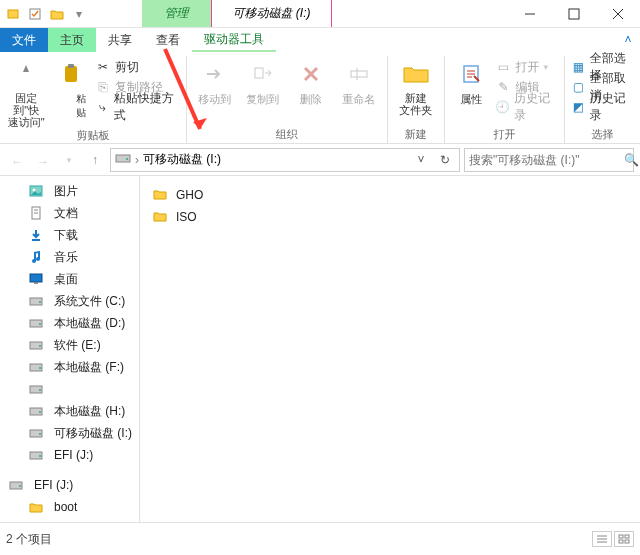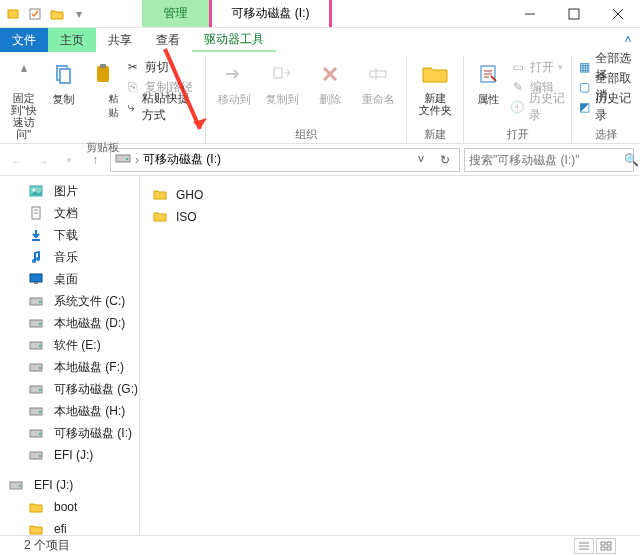--- a/index.html
+++ b/index.html
@@ -1,21 +1,21 @@
 <!DOCTYPE html>
 <html><head>
 <meta charset="utf-8">
 <style>
   * { box-sizing: border-box; margin: 0; padding: 0; font-family: "Microsoft YaHei", "Segoe UI", sans-serif; font-size: 12px; }
   body { width: 640px; height: 555px; background: #fff; display: flex; flex-direction: column; overflow: hidden; }
   .titlebar { height: 28px; display: flex; align-items: stretch; border-bottom: 1px solid #e5e5e5; position: relative; }
   .qat { display: flex; align-items: center; gap: 4px; padding: 0 4px; background:#fff;}
   .qat .ic { width: 18px; height: 18px; display: flex; align-items: center; justify-content: center; }
   .title-tabs { display: flex; align-items: stretch; margin-left: 50px; }
-  .title-tab { min-width: 70px; display:flex;align-items:center;justify-content:center; border-right:3px solid #ec4899; }
+  .title-tab { min-width: 70px; display:flex;align-items:center;justify-content:center; border-right:1px solid #ec4899;font-style:italic; }
   .title-tab.mgmt { background: #a7ebb1; color:#117a2d; font-weight:400; }
   .win-controls { margin-left: auto; display: flex; }
   .win-btn { width: 44px; display: flex; align-items: center; justify-content: center; }
   .win-btn svg { stroke: #333; }
   .tabs { height: 24px; display: flex; align-items: stretch; background: #fff; }
   .tab { padding: 8px 12px; display: flex; align-items: center; color:#333; }
   .tab.file { background: #1979ca; color: #fff; }
   .tab.ctx { color:#117a2d; border-bottom:2px solid #a7ebb1;}
   .tab-help { margin-left: auto; width: 24px; display:flex;align-items:center;justify-content:center; color:#1979ca;}
   .ribbon { height: 92px; display: flex; border-bottom: 1px solid #e1e1e1; background:#fff; padding-top:4px; position:relative;}
@@ -38,21 +38,21 @@
   .searchbox { width:170px; height:24px; border:1px solid #ccc; display:flex; align-items:center; padding:0 4px; color:#888;}
   .searchbox input { border:0; flex:1; font-size:12px; color:#888; outline:none; background:transparent;}
   .main { flex:1; display:flex; min-height:0;}
   .tree { width:140px; border-right:1px solid #e1e1e1; overflow-y:auto; padding:4px 0;}
   .tnode { display:flex; align-items:center; gap:10px; height:22px; padding-left:16px; color:#222;}
   .tnode .tic { width:16px;height:16px; display:inline-flex;align-items:center;justify-content:center;}
   .tnode.indent { padding-left:28px; }
   .tnode.hdr { font-weight:400; color:#222; padding-left:8px;}
   .content { flex:1; overflow:auto; padding:8px 12px; position:relative;}
   .fitem { display:flex; align-items:center; gap:8px; height:22px; color:#222;}
-  .statusbar { height:20px; border-top:1px solid #e1e1e1; display:flex; align-items:center; padding:0 24px; color:#444; font-size:11px; justify-content:space-between;}
+  .statusbar { height:33px; border-top:1px solid #e1e1e1; display:flex; align-items:center; padding:0 6px; color:#444; font-size:11px; justify-content:space-between;}
   .view-toggles { display:flex; gap:2px;}
   .view-toggles .vt { width:20px;height:16px;border:1px solid #ccc; display:flex;align-items:center;justify-content:center;}
   .folder-ic svg { fill:#ffcf4b; stroke:#d9a400;}
   .drive-ic svg { fill:#555; }
 </style>
 </head>
 <body>
 
 <div class="titlebar">
   <div class="qat">
@@ -116,29 +116,20 @@
   <div class="group">
     <div class="group-body">
       <div class="bigbtn">
         <span class="glyph">
             <svg width="24" height="24">
               <path d="M12 3 L15 10 L12 10 L12 20 L12 10 L9 10 Z" fill="#888"></path>
             </svg>
           </span>
         <span style="white-space:pre-line;font-size:11px;line-height:12px;">固定到"快
 速访问"</span>
-      </div>
-      <div class="bigbtn">
-        <span class="glyph">
-            <svg width="24" height="24">
-              <rect x="6" y="4" width="10" height="14" fill="none" stroke="#6fa8dc" stroke-width="2"></rect>
-              <rect x="9" y="7" width="10" height="14" fill="#fff" stroke="#6fa8dc" stroke-width="2"></rect>
-            </svg>
-          </span>
-        <span style="font-size:11px;">复制</span>
       </div>
       <div class="bigbtn">
         <span class="glyph">
             <svg width="24" height="24">
               <rect x="6" y="4" width="12" height="16" fill="#d9a400" rx="2"></rect>
               <rect x="9" y="2" width="6" height="4" fill="#888" rx="1"></rect>
             </svg>
           </span>
         <span style="font-size:10px;margin-left:21px;">粘贴</span>
       </div>
@@ -374,21 +365,20 @@
         </span>
         <span>本地磁盘 (F:)</span>
       </div>
       <div class="tnode indent">
         <span class="tic">
           <svg width="16" height="16">
             <rect x="2" y="5" width="12" height="7" fill="#ccc" stroke="#888"></rect>
             <circle cx="12" cy="9" r="1" fill="#3a8"></circle>
           </svg>
         </span>
-        <span>可移动磁盘 (G:)</span>
       </div>
       <div class="tnode indent">
         <span class="tic">
           <svg width="16" height="16">
             <rect x="2" y="5" width="12" height="7" fill="#ccc" stroke="#888"></rect>
             <circle cx="12" cy="9" r="1" fill="#3a8"></circle>
           </svg>
         </span>
         <span>本地磁盘 (H:)</span>
       </div>

